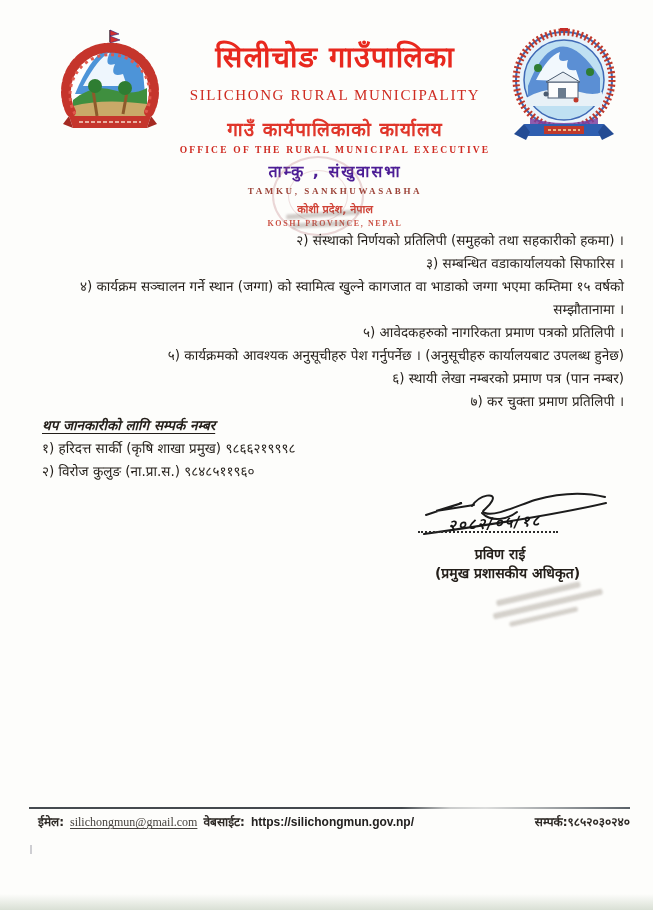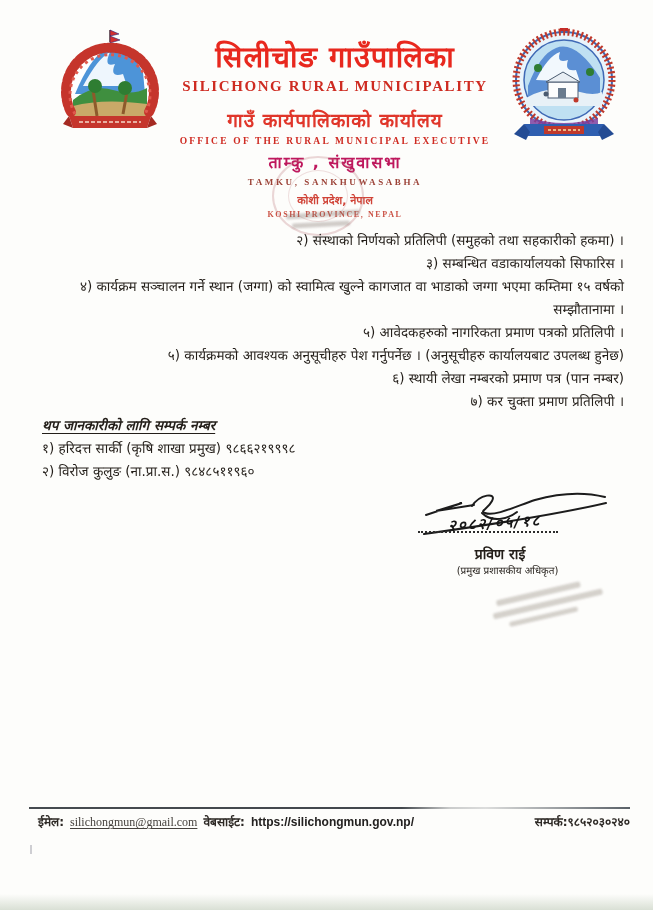--- a/index.html
+++ b/index.html
@@ -8,24 +8,24 @@
     background:#fdfdfb;overflow:hidden;
     font-family:"DejaVu Sans","Liberation Sans",sans-serif;
     color:#231e19;
   }
   
   .crest{position:absolute;}
   .crest-left{left:53px;top:28px;width:114px;height:112px;}
   .crest-right{left:510px;top:28px;width:108px;height:122px;}
   .header-text{position:absolute;left:150px;top:40px;width:370px;text-align:center;}
   .h-np1{font-size:29px;font-weight:bold;color:#e8281e;letter-spacing:1px;line-height:34px;}
-  .h-en1{font-family:"Liberation Serif","DejaVu Serif",serif;font-size:15px;font-weight:bold;color:#ce2b21;letter-spacing:1.6px;margin-top:4px;}
+  .h-en1{font-family:"Liberation Serif","DejaVu Serif",serif;font-size:15px;font-weight:normal;color:#ce2b21;letter-spacing:1.6px;margin-top:13px;}
   .h-np2{font-size:19px;font-weight:bold;color:#e0362a;margin-top:12px;letter-spacing:1px;}
   .h-en2{font-family:"Liberation Serif","DejaVu Serif",serif;font-size:9.5px;font-weight:bold;color:#cf2b22;letter-spacing:2.2px;margin-top:3px;}
-  .h-np3{font-size:16px;font-weight:bold;color:#be185d;margin-top:5px;letter-spacing:2px;}
+  .h-np3{font-size:16px;font-weight:bold;color:#4c1d95;margin-top:5px;letter-spacing:2px;}
   .h-en3{font-family:"Liberation Serif","DejaVu Serif",serif;font-size:9px;font-weight:bold;color:#9c4338;letter-spacing:2.6px;margin-top:4px;}
   .h-np4{font-size:11px;font-weight:bold;color:#d04337;margin-top:5px;}
   .h-en4{font-family:"Liberation Serif","DejaVu Serif",serif;font-size:8px;font-weight:bold;color:#cb5245;letter-spacing:1.6px;margin-top:3px;}
   
   .stamp-header{
     position:absolute;left:272px;top:156px;width:88px;height:76px;border-radius:50%;
     border:2px solid rgba(185,115,120,.28);filter:blur(.6px);
   }
   .stamp-header::before{content:"";position:absolute;left:14px;top:12px;right:14px;bottom:12px;
     border-radius:50%;border:1px solid rgba(185,115,120,.22);}
@@ -38,21 +38,21 @@
   .contact{position:absolute;left:42px;top:414px;width:480px;font-size:13.5px;line-height:23px;font-weight:500;}
   .contact-heading{font-style:italic;font-weight:bold;text-decoration:underline;text-underline-offset:3px;margin:0 0 4px 0;}
   .contact p{margin:0;}
   
   .sig-block{position:absolute;left:400px;top:488px;width:215px;text-align:center;}
   .sig-scribble{position:absolute;left:22px;top:0;}
   .sig-dots{position:absolute;left:18px;top:43px;width:140px;border-bottom:2.5px dotted #2c2c2c;}
   .sig-date{position:absolute;left:48px;top:24px;font-size:15px;font-weight:bold;font-style:italic;
     letter-spacing:2px;transform:rotate(-3deg);color:#151515;white-space:nowrap;}
   .sig-name{position:absolute;left:0;top:56px;width:200px;font-size:14px;font-weight:600;margin:0;}
-  .sig-title{position:absolute;left:0;top:75px;width:215px;font-size:10px;font-weight:400;margin:0;}
+  .sig-title{position:absolute;left:0;top:75px;width:215px;font-size:14px;font-weight:700;margin:0;}
   .stamp-sig{position:absolute;left:92px;top:96px;width:120px;height:40px;transform:rotate(-13deg);}
   .stamp-sig span{position:absolute;background:rgba(148,137,126,.38);filter:blur(1px);border-radius:2px;}
   .stamp-sig .l1{left:6px;top:4px;width:86px;height:6px;}
   .stamp-sig .l2{left:0;top:16px;width:112px;height:6px;}
   .stamp-sig .l3{left:14px;top:28px;width:70px;height:5px;}
   
   .footer-rule{position:absolute;left:29px;top:807px;width:601px;height:2px;
     background:linear-gradient(90deg,#464b50 0%,#42474c 62%,rgba(70,75,80,.28) 70%,rgba(70,75,80,.18) 76%,#596067 100%);}
   .footer-row{position:absolute;left:38px;top:813px;width:592px;display:flex;justify-content:space-between;
     font-size:12px;font-weight:500;color:#2d2925;align-items:flex-end;}

